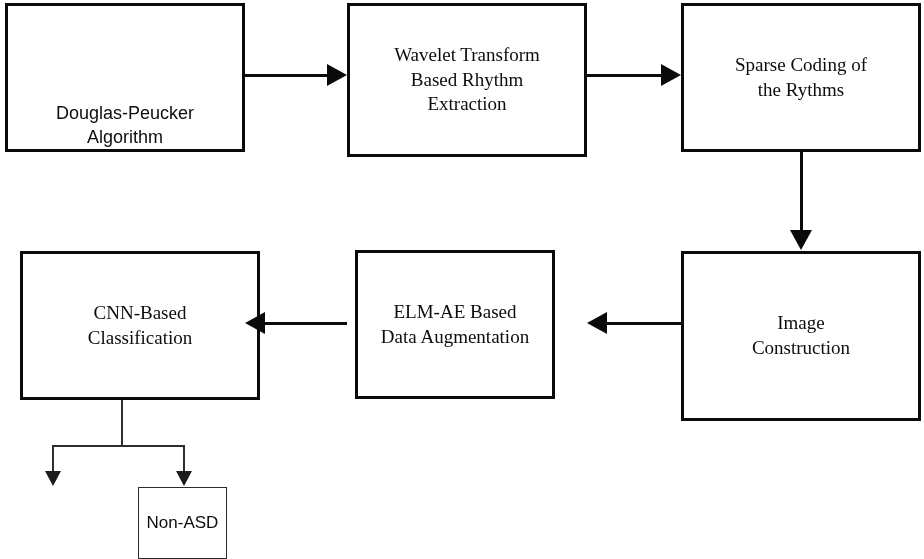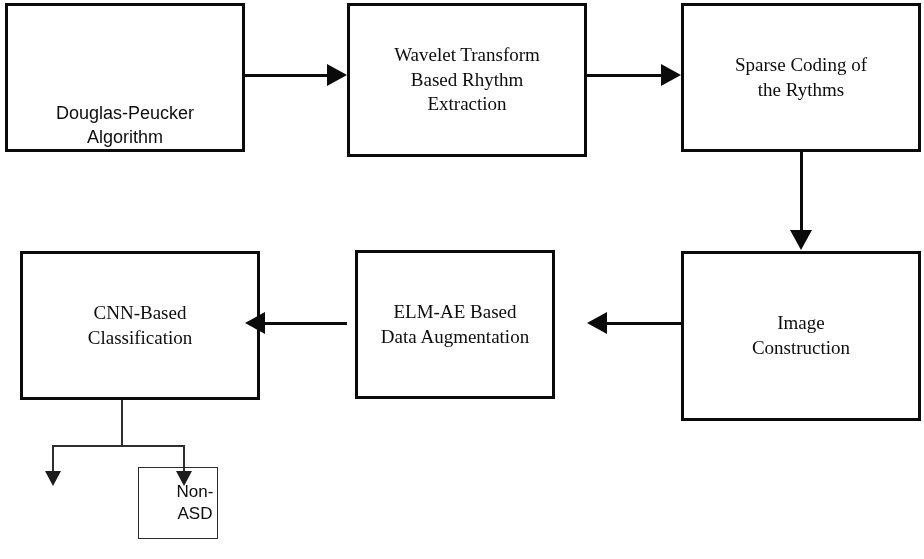--- a/index.html
+++ b/index.html
@@ -124,21 +124,21 @@
     <span>ELM-AE Based
 Data Augmentation</span>
   </div>
 
   <div class="node process" style="left:681px; top:251px; width:240px; height:170px;">
     <span>Image
 Construction</span>
   </div>
 
 
-  <div class="node leaf" style="left:138px; top:467px; width:80px; height:72px;padding-left:34px;">
+  <div class="node leaf" style="left:138px; top:487px; width:89px; height:72px;">
     <span>Non-ASD</span>
   </div>
 
   <div class="edge">
     <div class="line-h" style="left:245px; top:74px; width:84px;"></div>
     <div class="arrow right" style="left:327px; top:64px;"></div>
   </div>
 
   <div class="edge">
     <div class="line-h" style="left:587px; top:74px; width:76px;"></div>

